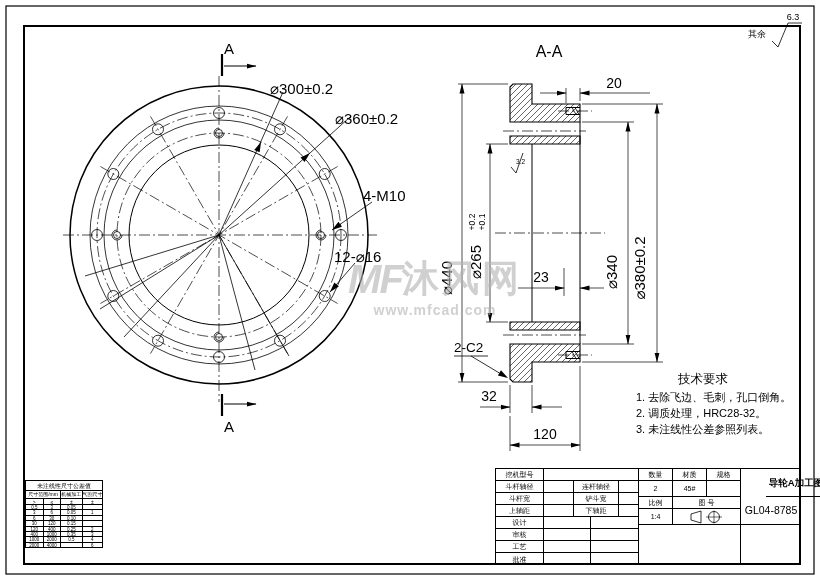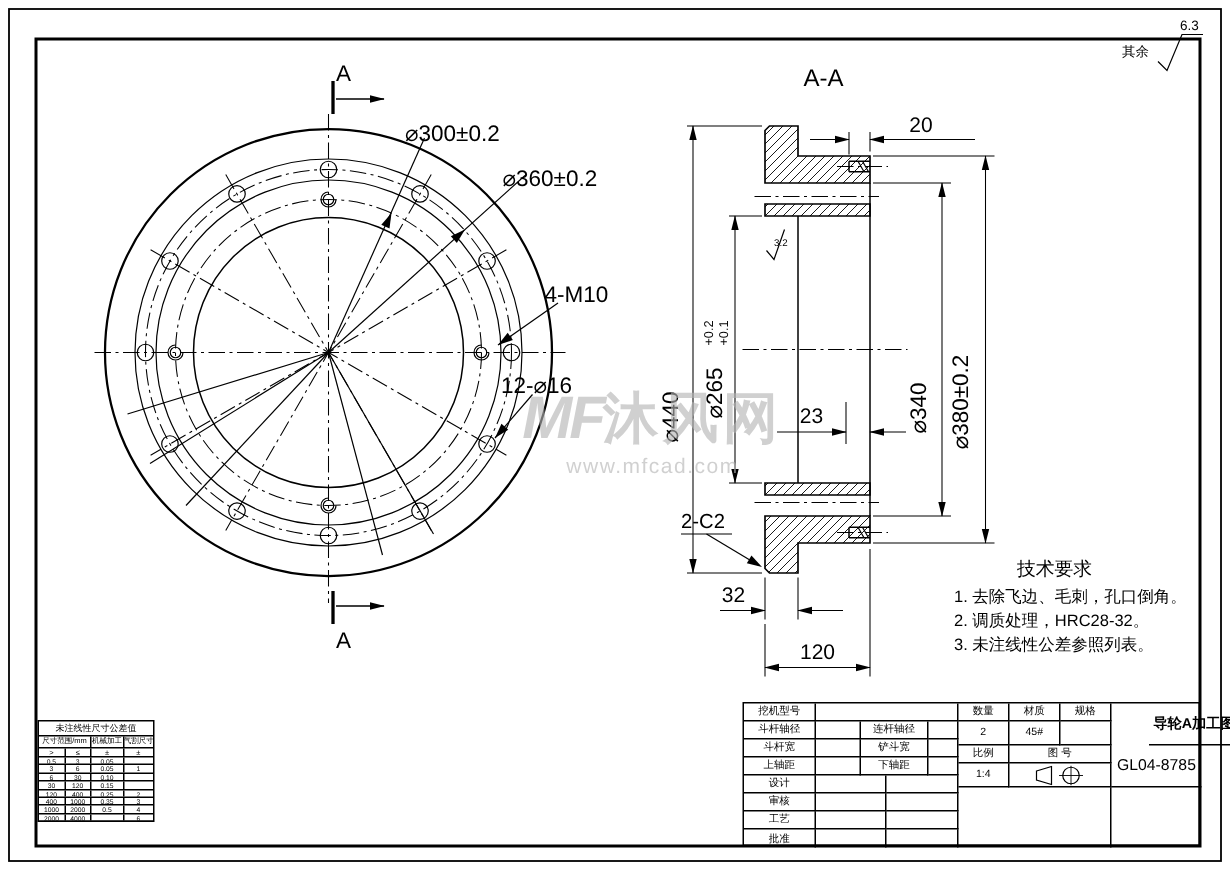--- a/index.html
+++ b/index.html
@@ -12,21 +12,21 @@
   .med{stroke:#000;stroke-width:1.0;fill:none;}
   .dim{stroke:#000;stroke-width:0.7;fill:none;}
   .part{stroke:#000;stroke-width:1.1;}
   .ah{fill:#000;}
   
   #wm{position:absolute;left:330px;top:254px;width:210px;opacity:.62;color:#b4b4b4;
       text-align:center;pointer-events:none;}
   #wm .row{display:flex;align-items:center;justify-content:center;}
   #wm .logo{font-size:40px;font-weight:bold;font-style:italic;letter-spacing:-2px;}
   #wm .nm{font-size:37px;font-weight:bold;letter-spacing:3px;font-family:"Liberation Sans",sans-serif;}
-  #wm .url{font-size:14px;letter-spacing:1px;margin-top:-2px;}
+  #wm .url{font-size:14px;letter-spacing:1px;margin-top:-2px;font-weight:bold;}
   
   #tb{position:absolute;left:495px;top:468px;width:305px;height:96px;border:1.5px solid #000;box-sizing:border-box;background:transparent;}
   .tbc{position:absolute;border-right:1px solid #000;border-bottom:1px solid #000;box-sizing:border-box;
        font-size:7px;line-height:1;display:flex;align-items:center;justify-content:center;
        overflow:hidden;white-space:nowrap;}
   .tbc.big{font-size:9.5px;font-weight:bold;margin-left:25px;}
   .tbc.num{font-size:10.5px;}
   .tbc.nr{border-right:none;} .tbc.nb{border-bottom:none;}
   
   #tt{position:absolute;left:25px;top:480px;width:78px;height:68px;border:1px solid #000;box-sizing:border-box;}

